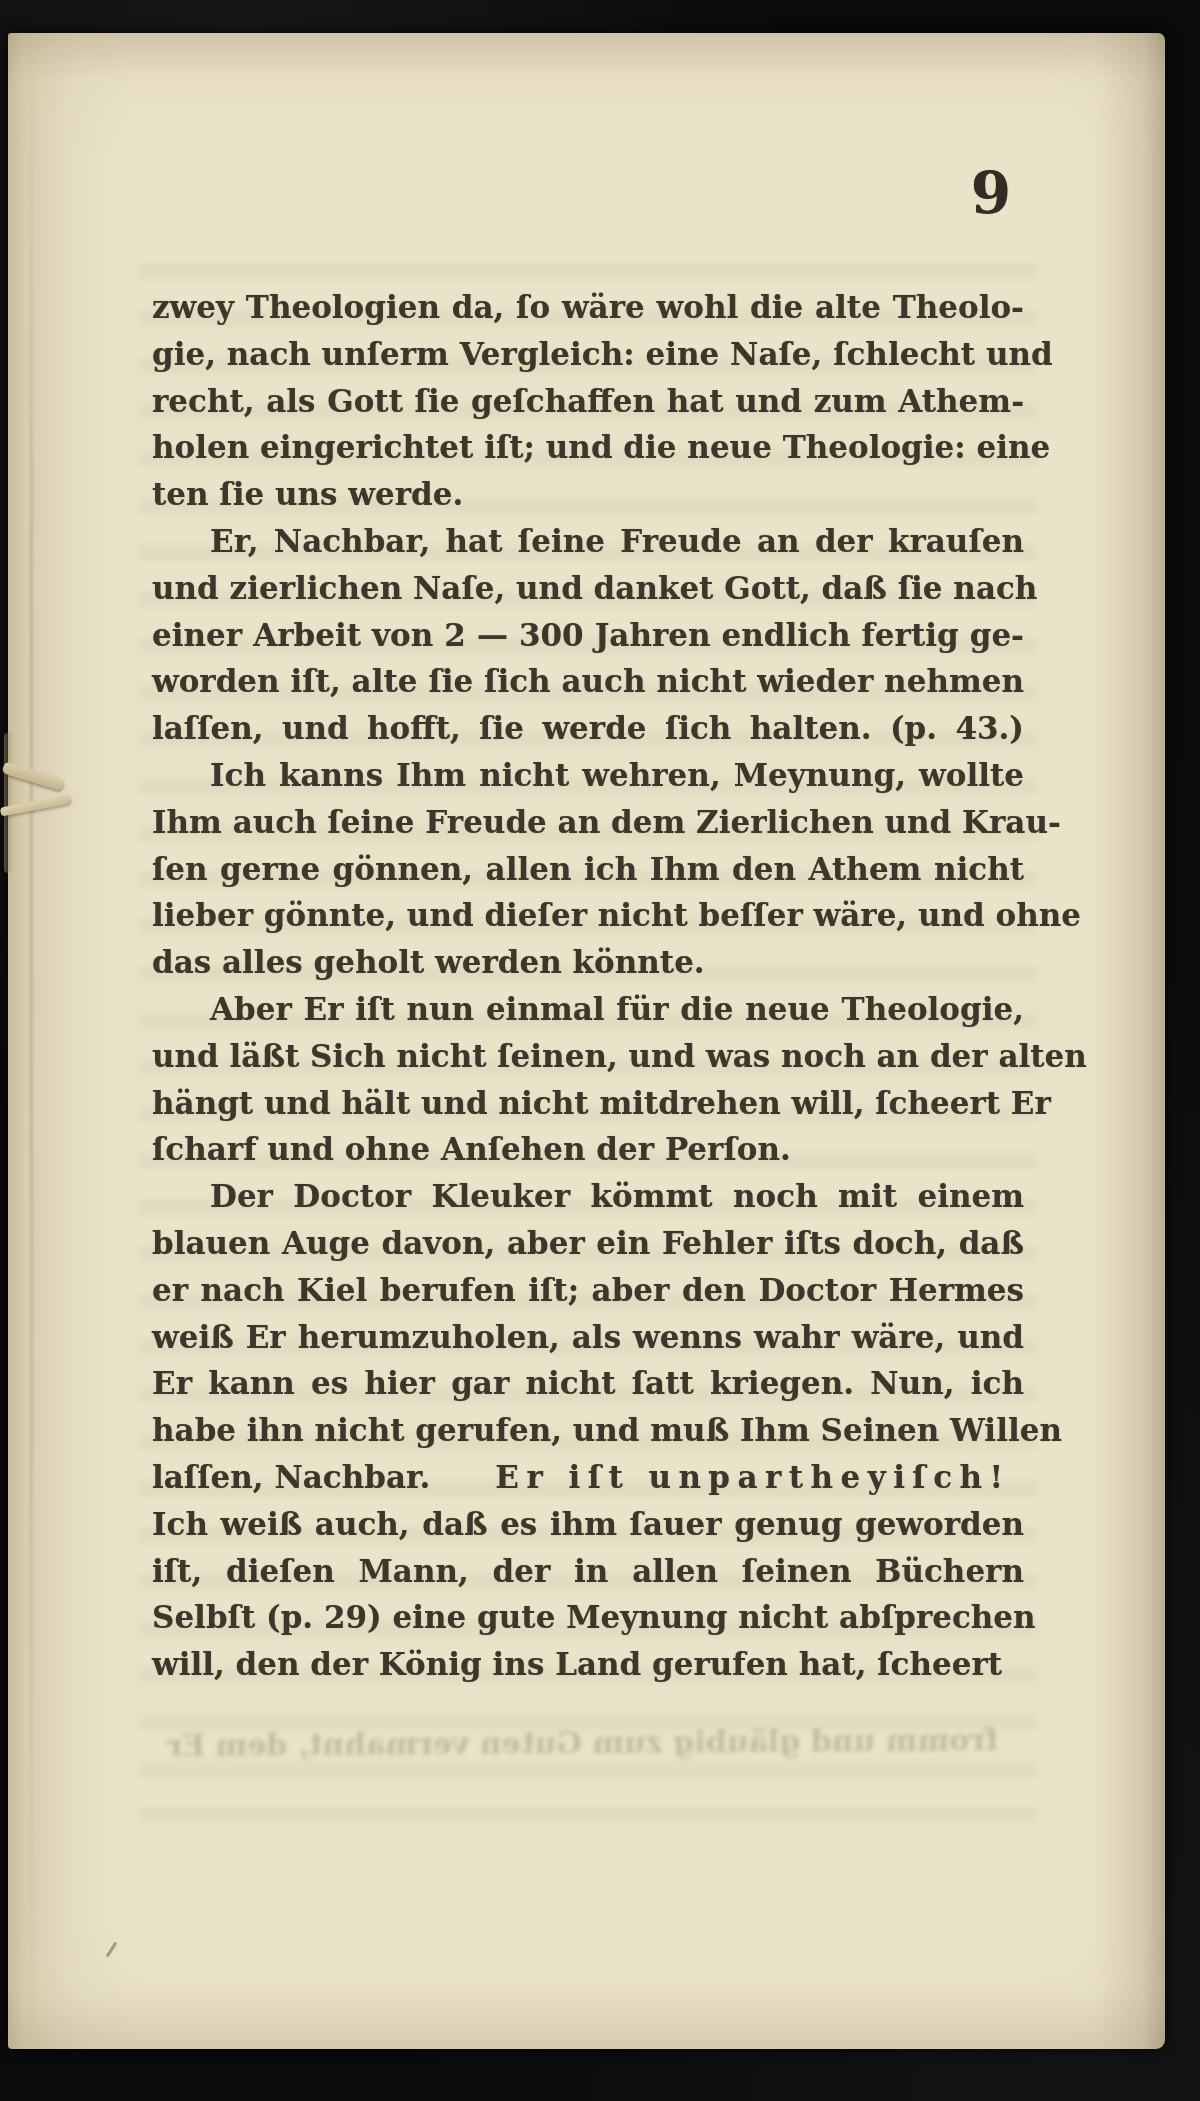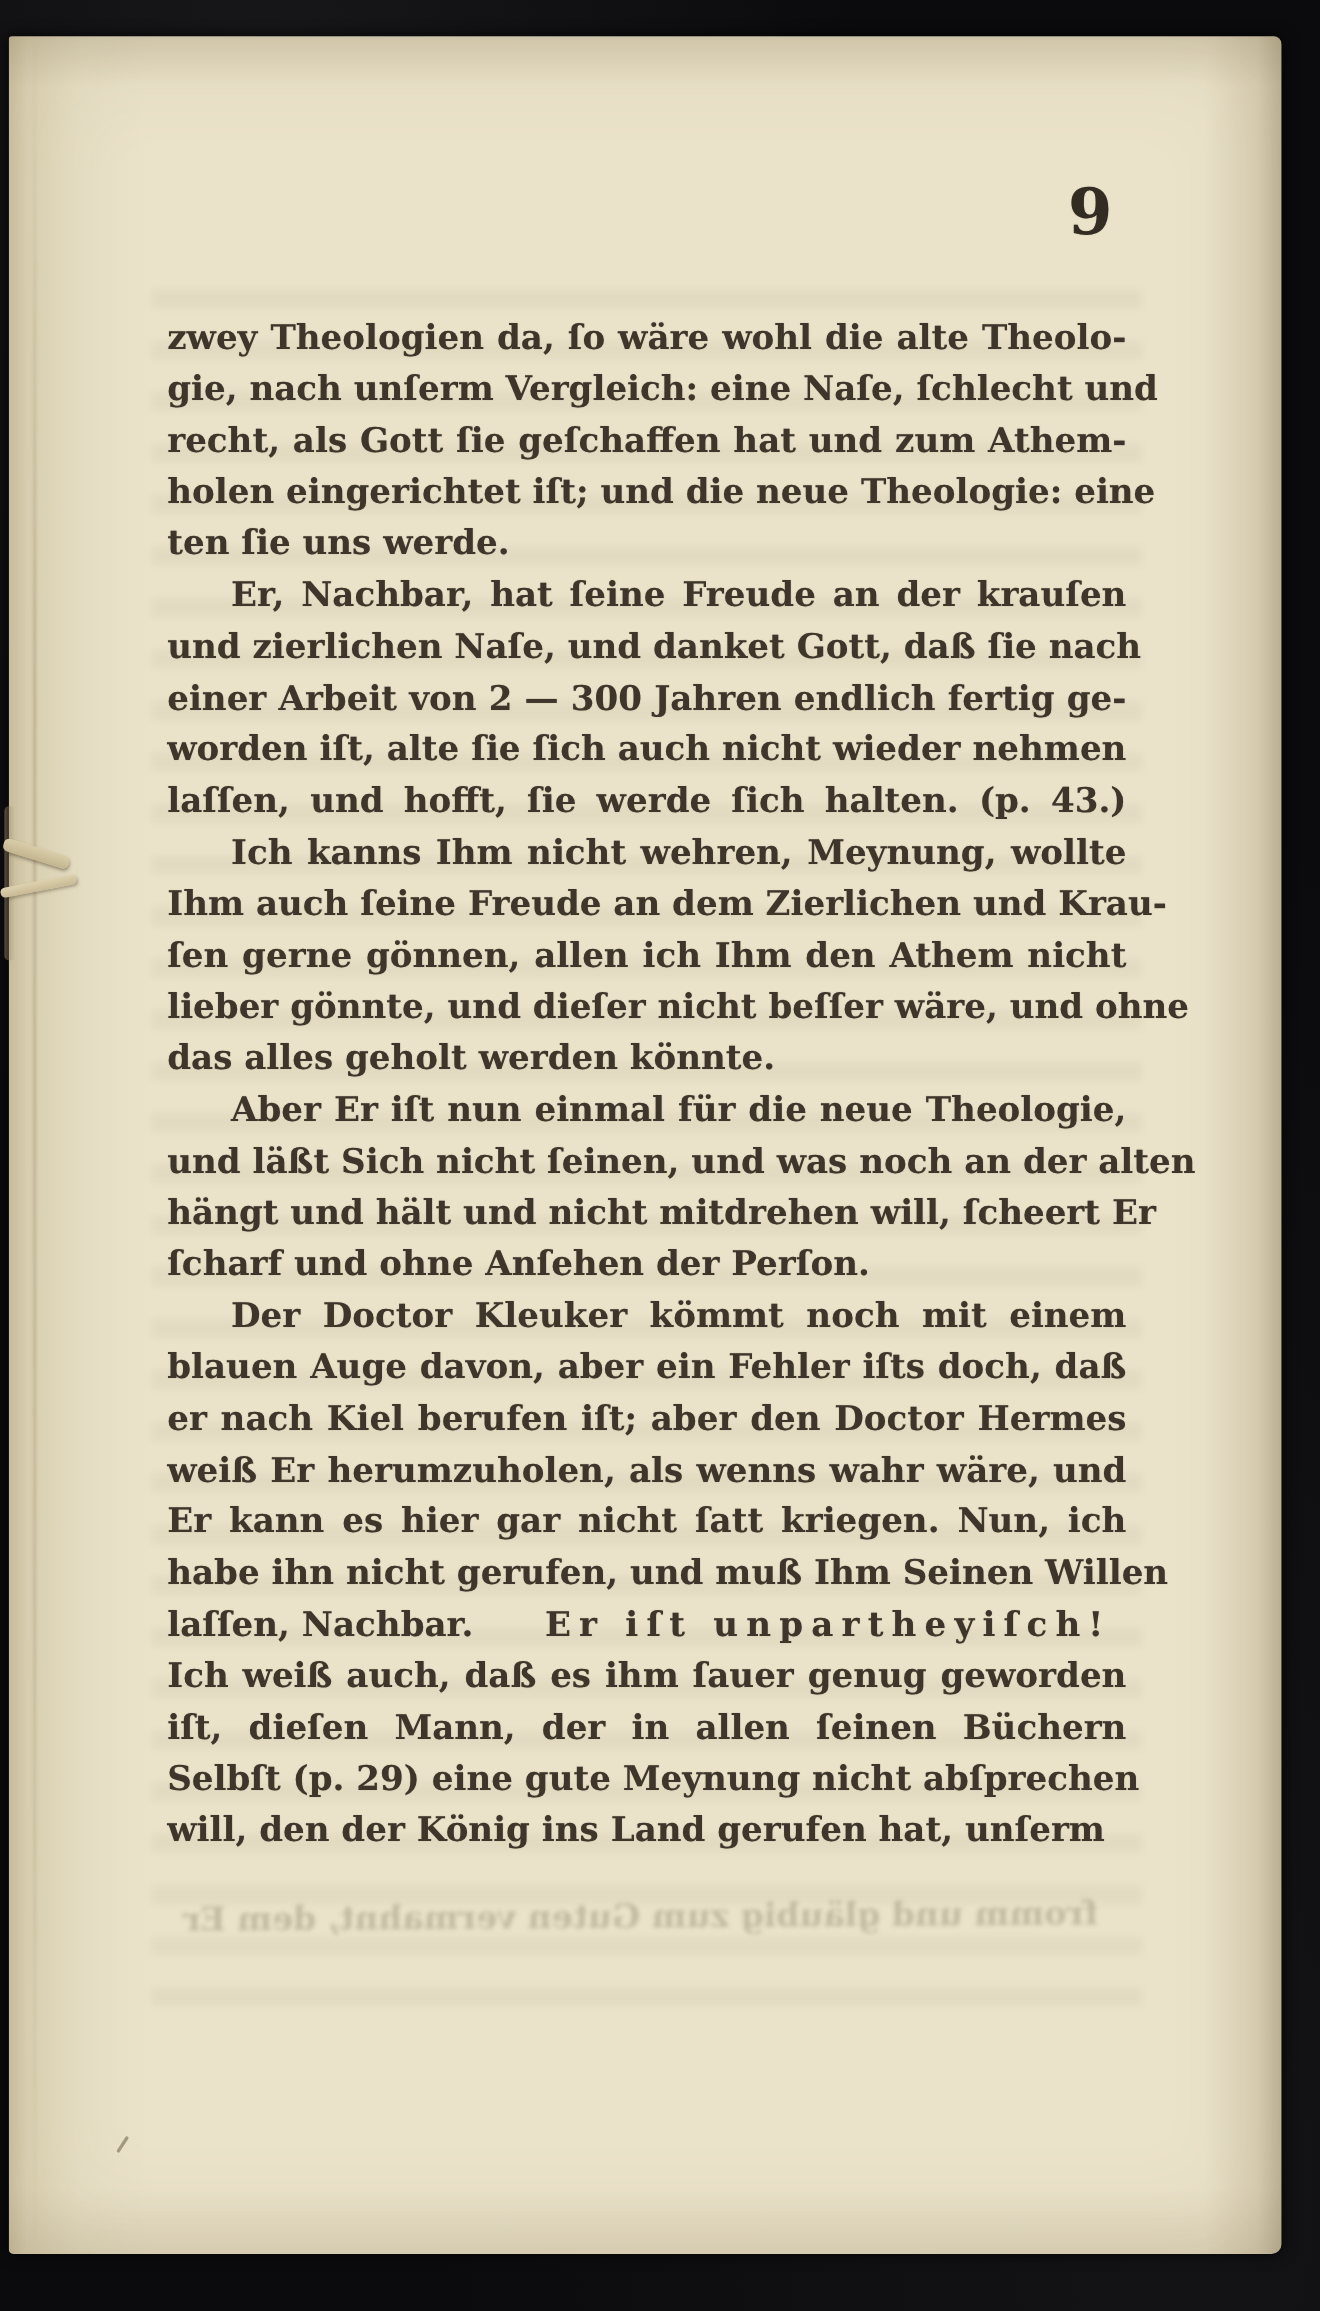--- a/index.html
+++ b/index.html
@@ -166,21 +166,21 @@
       <div class="line indent"><span>Der Doctor Kleuker kömmt noch mit einem</span></div>
       <div class="line"><span>blauen Auge davon, aber ein Fehler iſts doch, daß</span></div>
       <div class="line"><span>er nach Kiel berufen iſt; aber den Doctor Hermes</span></div>
       <div class="line"><span>weiß Er herumzuholen, als wenns wahr wäre, und</span></div>
       <div class="line"><span>Er kann es hier gar nicht ſatt kriegen. Nun, ich</span></div>
       <div class="line"><span>habe ihn nicht gerufen, und muß Ihm Seinen Willen</span></div>
       <div class="line end"><span>laſſen, Nachbar.</span><span class="gap-after"></span><span class="spaced">Er iſt unpartheyiſch!</span></div>
       <div class="line"><span>Ich weiß auch, daß es ihm ſauer genug geworden</span></div>
       <div class="line"><span>iſt, dieſen Mann, der in allen ſeinen Büchern</span></div>
       <div class="line"><span>Selbſt (p. 29) eine gute Meynung nicht abſprechen</span></div>
-      <div class="line end"><span>will, den der König ins Land gerufen hat, unſerm</span></div>
+      <div class="line end"><span>will, den der König ins Land gerufen hat, ſcheert</span></div>
     </div>
 
   <div class="ghost-line">fromm und gläubig zum Guten vermahnt, dem Er</div>
 
   <div class="thread-3"></div>
   <div class="thread-1"></div>
   <div class="thread-2"></div>
 
   <div class="ink-mark"></div>
 </div>

